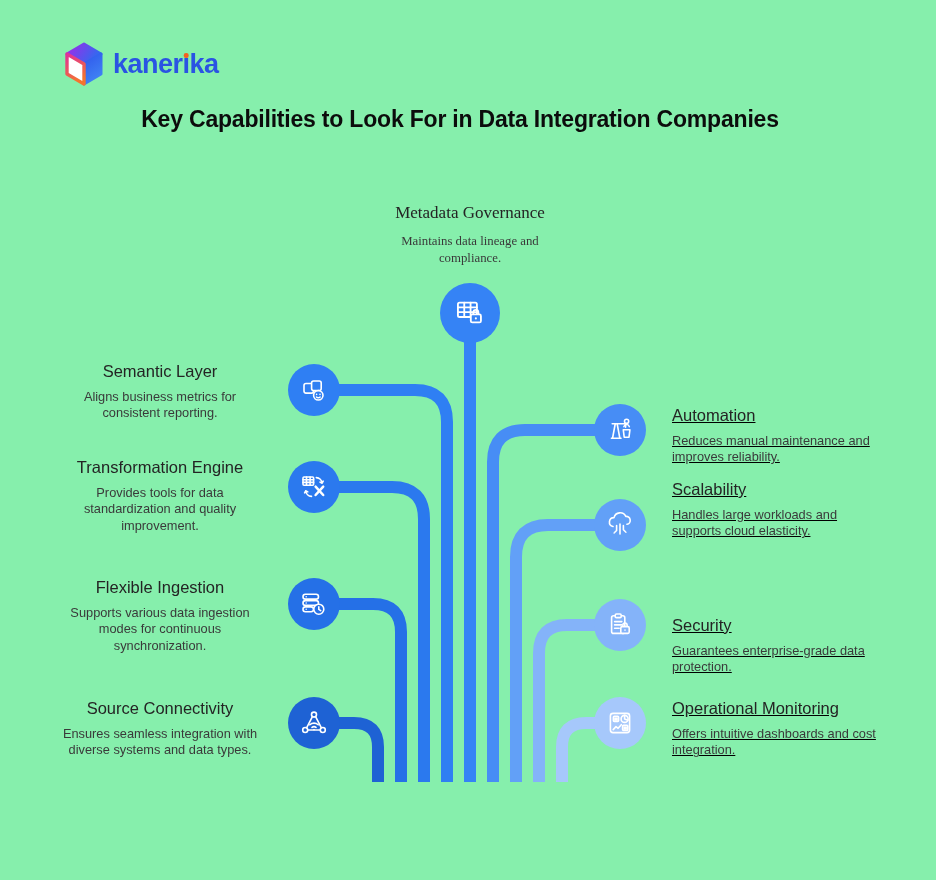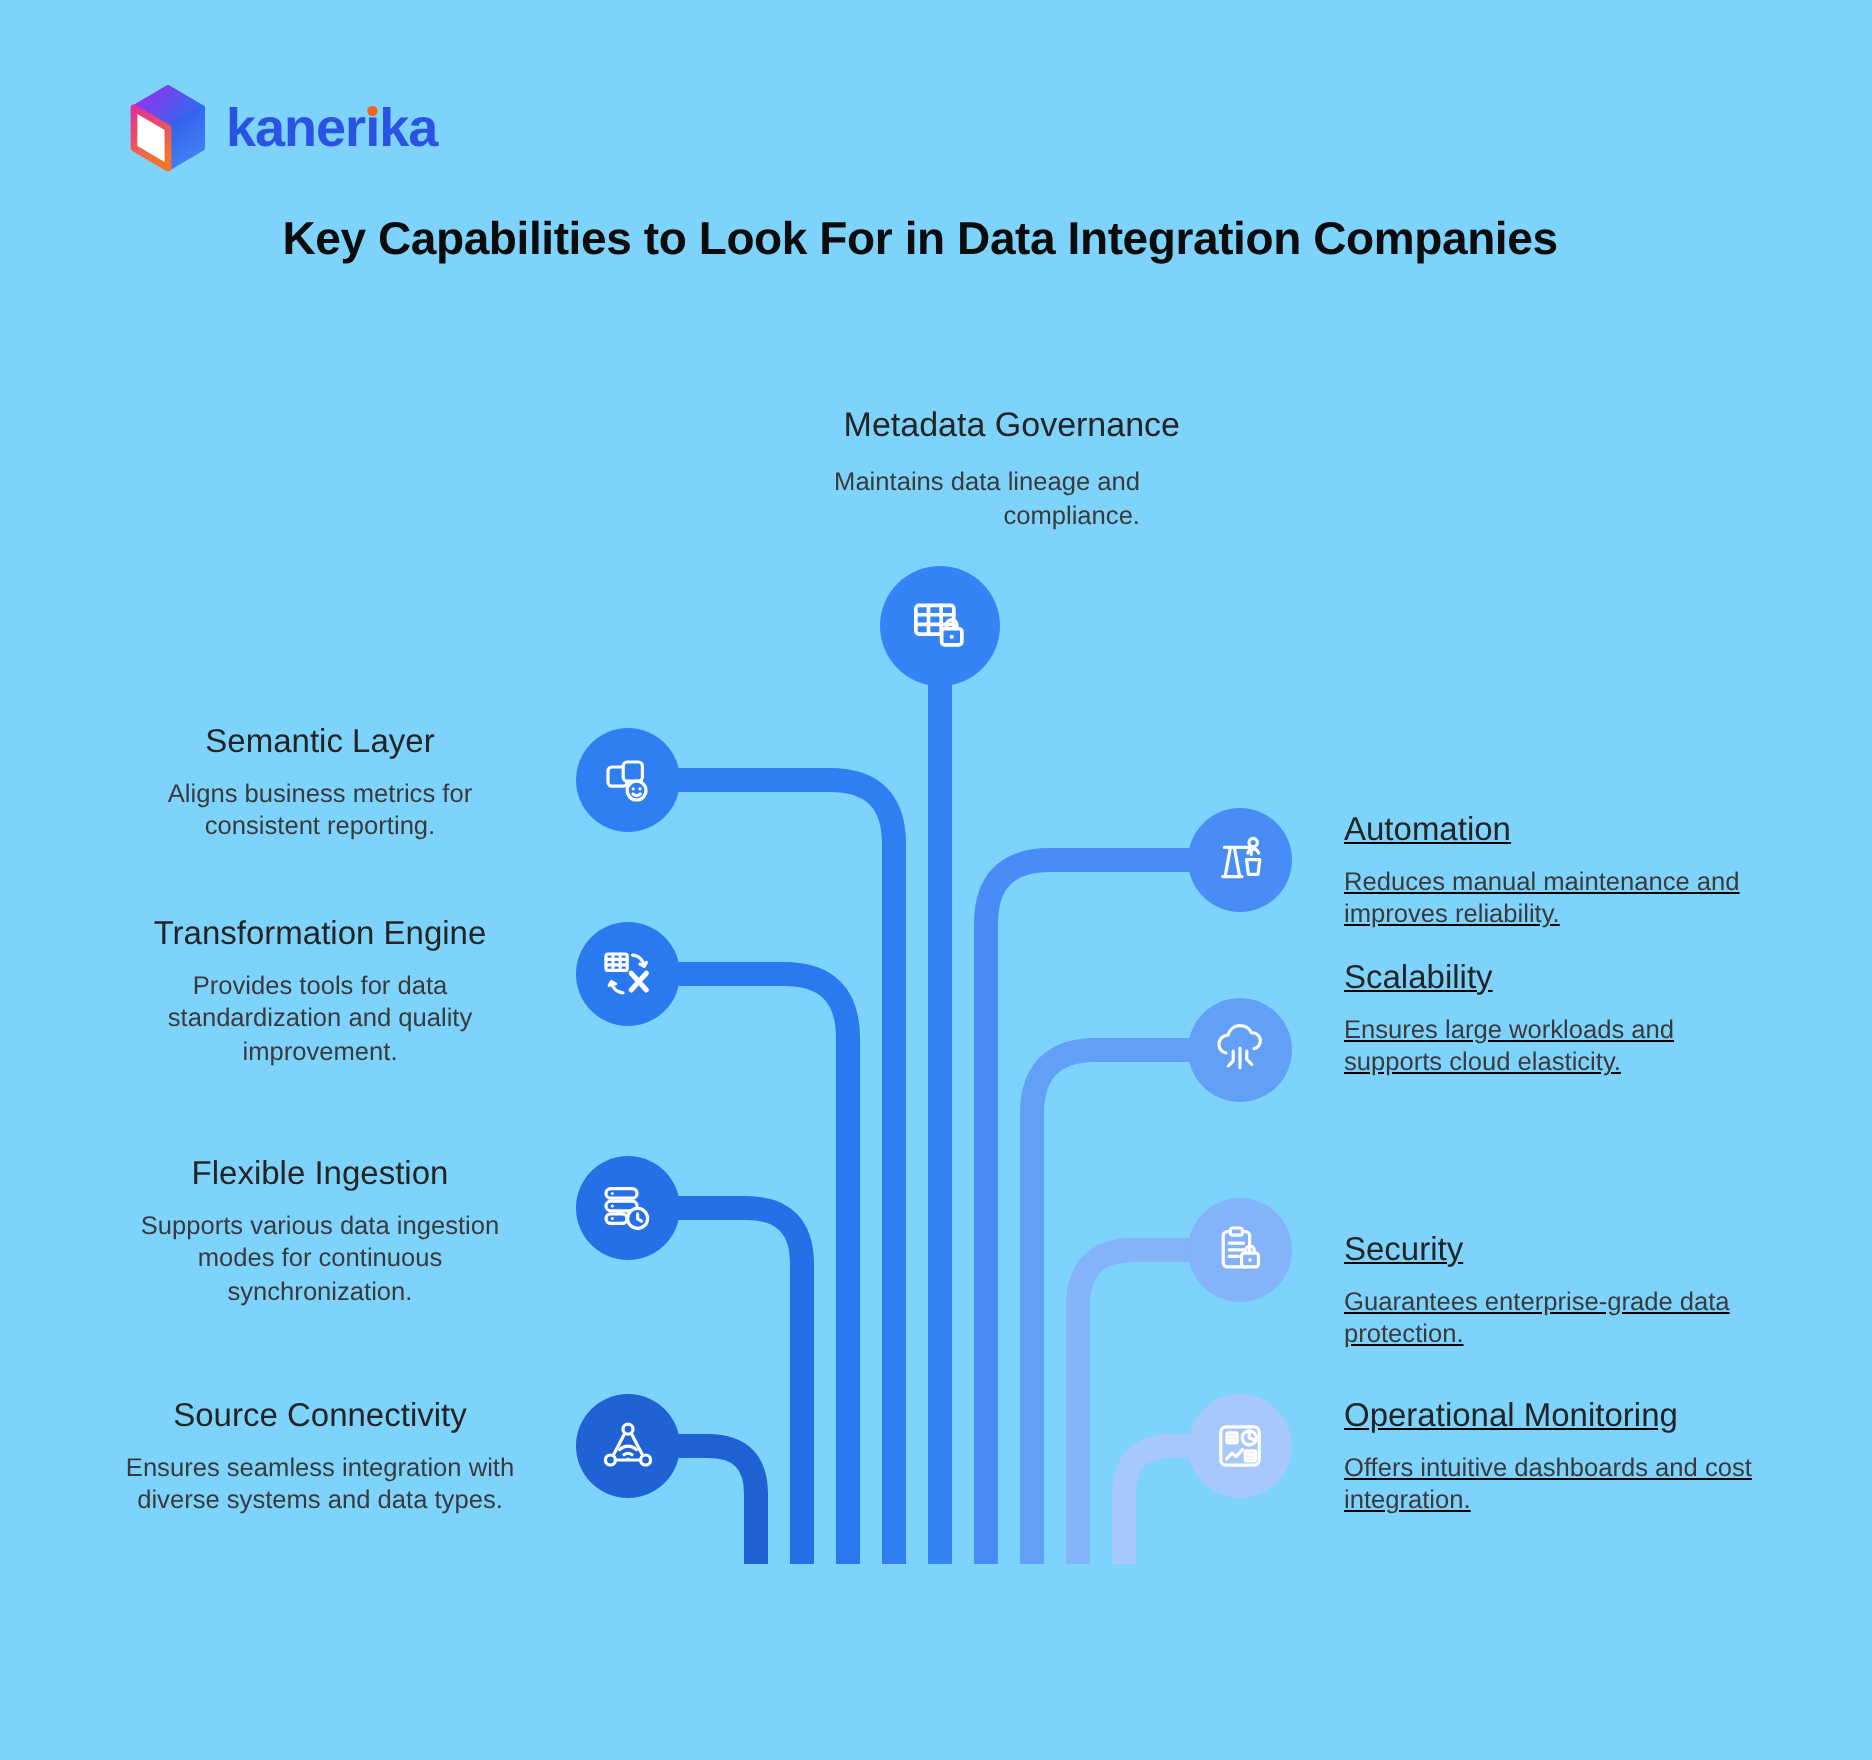--- a/index.html
+++ b/index.html
@@ -1,17 +1,17 @@
 <!DOCTYPE html>
 <html><head>
 <meta charset="utf-8">
 <style>
   html,body{margin:0;padding:0;background:#ffffff;}
   .stage{
-    position:relative;width:936px;height:880px;background:#7dd3fc;overflow:hidden;
+    position:relative;width:936px;height:880px;background:#86efac;overflow:hidden;
     font-family:"Liberation Sans","DejaVu Sans",sans-serif;
   }
   
   .brand{position:absolute;left:64px;top:42px;display:flex;align-items:center;gap:9px;}
   .brand-cube{width:40px;height:44px;display:block;}
   .brand-text{font-size:27px;font-weight:bold;letter-spacing:-0.5px;line-height:1;}
   .i-wrap{position:relative;display:inline-block;}
   .i-dot{position:absolute;top:2.5px;left:50%;transform:translateX(-50%);
          width:4.6px;height:4.6px;border-radius:50%;}
   
@@ -21,21 +21,21 @@
   }
   
   .diagram{position:absolute;left:0;top:0;width:936px;height:880px;}
   .connector{fill:none;stroke-width:12;}
   .glyph{fill:none;stroke:#ffffff;stroke-width:1.6;stroke-linecap:round;stroke-linejoin:round;}
   
   .ntitle{font-size:16.5px;color:#242424;line-height:1.2;margin-bottom:7px;}
   .ndesc{font-size:12.8px;color:#3a3a3a;line-height:1.3;}
   .lnode{position:absolute;right:671px;width:210px;text-align:center;}
   .rnode{position:absolute;left:672px;width:215px;text-align:left;text-decoration:underline;}
-  .cnode{position:absolute;left:350px;width:240px;top:203px;text-align:right;}
+  .cnode{position:absolute;left:350px;width:240px;top:203px;text-align:center;font-family:Liberation Serif, serif;}
   .cnode .ntitle{font-size:17px;margin-bottom:10px;}
   .cnode .ndesc{width:200px;margin:0 auto;}
 </style>
 </head>
 <body>
 
 <div class="stage">
 
   <div class="brand">
     <svg class="brand-cube" viewBox="0 0 40 44">
@@ -190,21 +190,21 @@
     <div class="ntitle">Source Connectivity</div>
     <div class="ndesc">Ensures seamless integration with diverse systems and data types.</div>
   </div>
 
   <div class="rnode" style="top:406px">
     <div class="ntitle">Automation</div>
     <div class="ndesc">Reduces manual maintenance and improves reliability.</div>
   </div>
   <div class="rnode" style="top:480px">
     <div class="ntitle">Scalability</div>
-    <div class="ndesc">Ensures large workloads and supports cloud elasticity.</div>
+    <div class="ndesc">Handles large workloads and supports cloud elasticity.</div>
   </div>
   <div class="rnode" style="top:616px">
     <div class="ntitle">Security</div>
     <div class="ndesc">Guarantees enterprise-grade data protection.</div>
   </div>
   <div class="rnode" style="top:699px">
     <div class="ntitle">Operational Monitoring</div>
     <div class="ndesc">Offers intuitive dashboards and cost integration.</div>
   </div>
 

